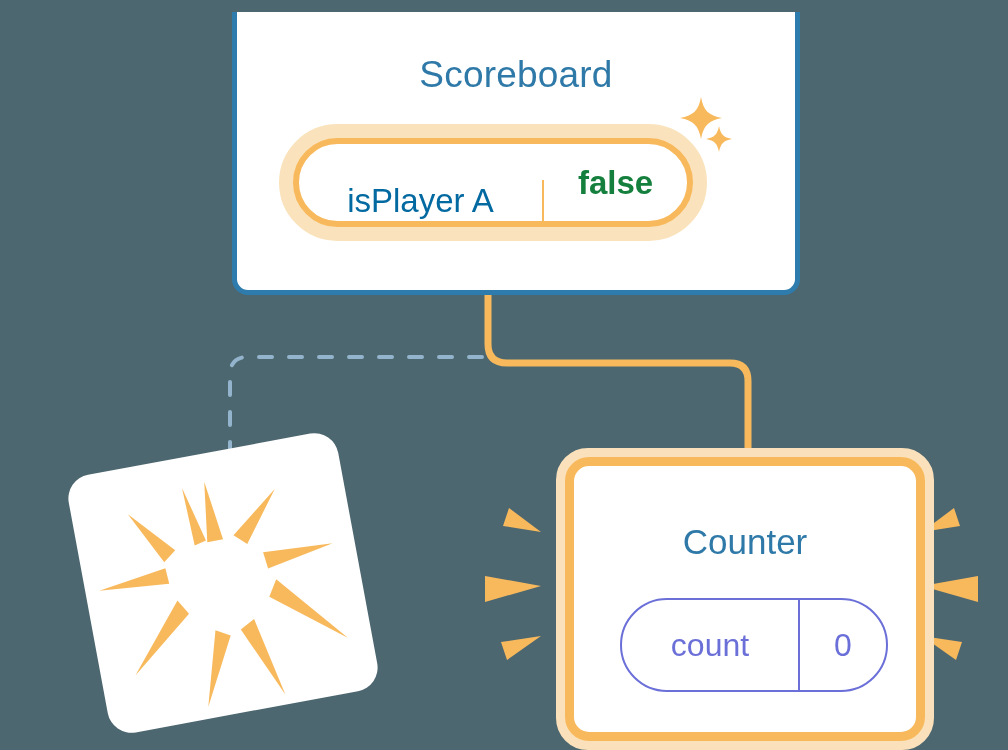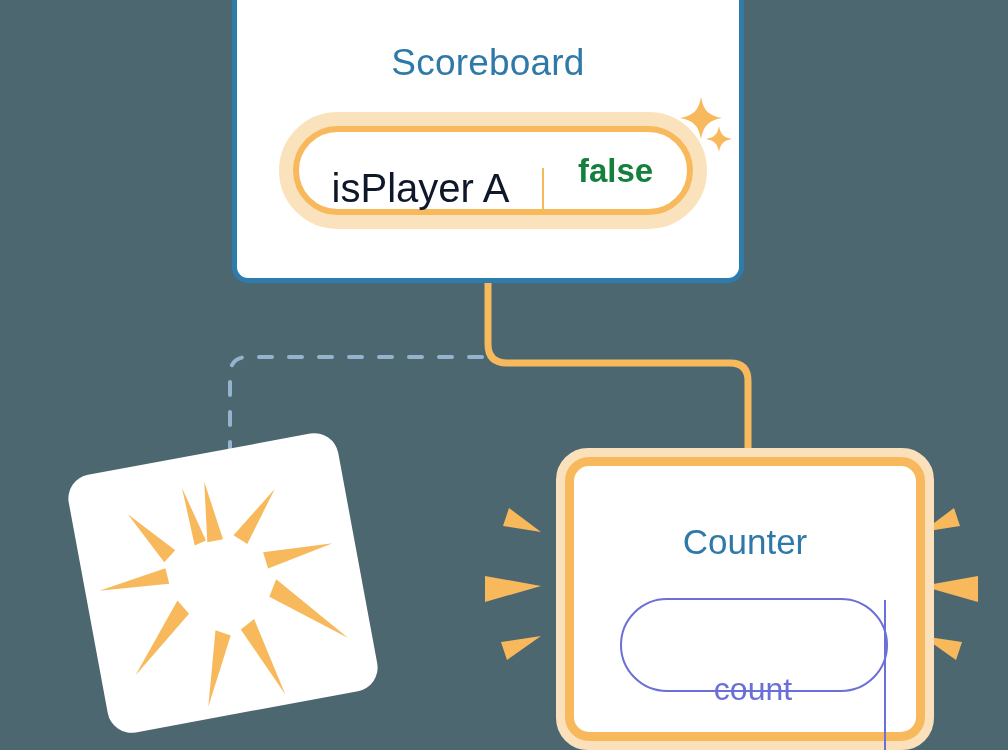--- a/index.html
+++ b/index.html
@@ -29,22 +29,22 @@
     width: 1008px;
     height: 750px;
     pointer-events: none;
     z-index: 1;
   }
 
   
   #scoreboard-card {
     position: absolute;
     left: 232px;
-    top: 0px;
-    width: 512px;
+    top: 12px;
+    width: 568px;
     height: 283px;
     background: #ffffff;
     border: 5px solid #2e7cad;
     border-top: 0;
     border-radius: 0 0 16px 16px;
     box-sizing: border-box;
     z-index: 3;
   }
   #scoreboard-title {
     position: absolute;
@@ -85,22 +85,22 @@
     box-sizing: border-box;
     background: #ffffff;
     display: flex;
     align-items: stretch;
   }
   #scoreboard-pill-key {
     flex: 0 0 245px;
     display: flex;
     align-items: center;
     justify-content: center;
-    font-size: 40px;
-    color: #0f172a;
+    font-size: 33px;
+    color: #0369a1;
     border-right: 2px solid #f8b95c;
     box-sizing: border-box;
     margin-top: 36px;
   }
   #scoreboard-pill-value {
     flex: 1 1 auto;
     display: flex;
     align-items: center;
     justify-content: center;
     font-size: 33px;
@@ -173,21 +173,20 @@
     left: 46px;
     top: 132px;
     width: 268px;
     height: 94px;
     border: 2px solid #6b6fd8;
     border-radius: 50px;
     box-sizing: border-box;
     background: #ffffff;
     display: flex;
     align-items: stretch;
-    flex-direction: column;
   }
   #counter-pill-key {
     flex: 0 0 178px;
     display: flex;
     align-items: center;
     justify-content: center;
     font-size: 32px;
     color: #6b6fd8;
     border-right: 2px solid #6b6fd8;
     box-sizing: border-box;

